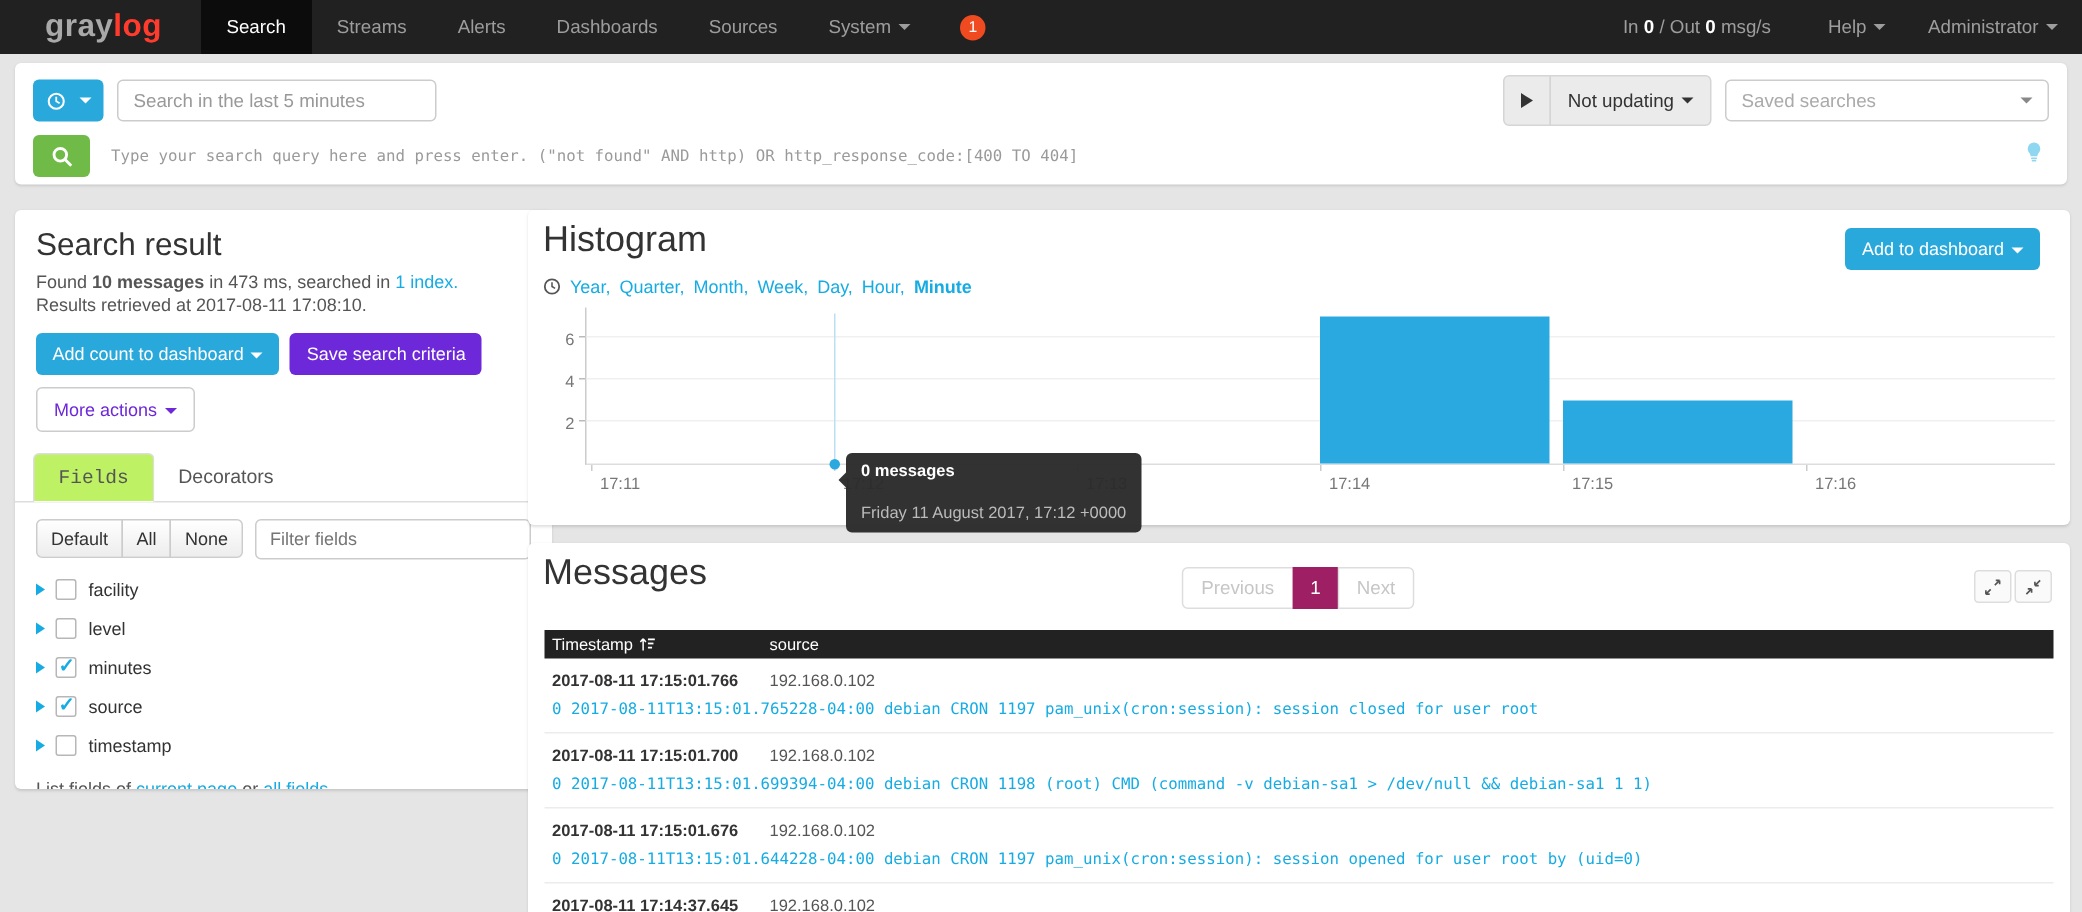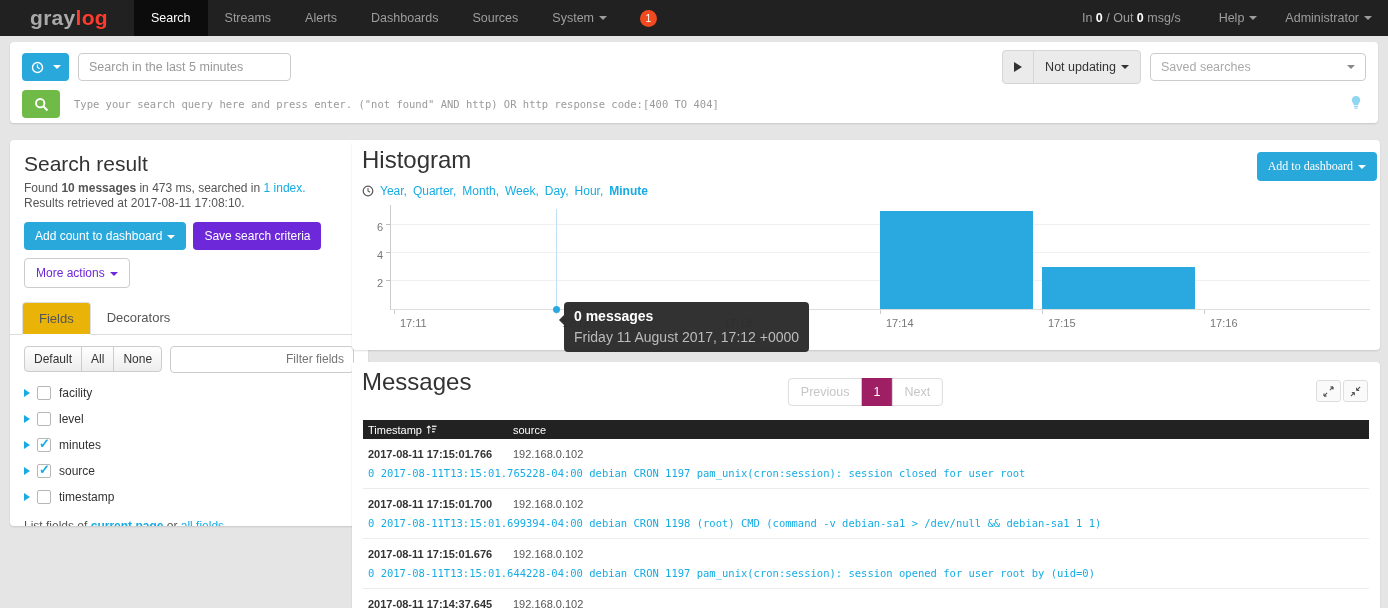--- a/index.html
+++ b/index.html
@@ -40,63 +40,63 @@
   .search-btn { width:38px; height:28px; background:#70ba47; border-radius:4px; display:flex; align-items:center; justify-content:center; cursor:pointer; flex:none; }
   .query-input { flex:1; border:none; outline:none; font-family:"DejaVu Sans Mono",monospace; font-size:10.5px; color:#555; padding:0 14px; height:100%; }
   .query-input::placeholder { color:#9a9a9a; }
   .bulb-wrap { flex:none; margin-right:4px; cursor:pointer; }
 
   
   .sidebar-panel { left:10px; top:140px; width:358px; height:386px; padding:12px 14px; overflow:hidden; }
   .sb-title { font-size:21px; font-weight:normal; color:#333; margin-bottom:5px; }
   .sb-line { font-size:12px; color:#555; line-height:1.28; }
   .link { color:#16ace3; cursor:pointer; }
-  .link.bold { font-weight:bold;text-align:center; }
+  .link.bold { font-weight:normal;text-align:center; }
   .sb-btnrow { margin-top:10px; display:flex; gap:7px; }
   .btn { border:none; border-radius:4px; font-size:12px; font-family:inherit; padding:7px 11px; cursor:pointer; white-space:nowrap; }
   .btn-blue { background:#29a8dc; color:#fff; }
   .btn-green { background:#6d28d9; color:#fff; }
   .btn-outline { background:#fff; border:1px solid #ccc; color:#6d28d9; margin-top:8px; }
   .sb-tabs { margin:13px -14px 0; padding-left:12px; border-bottom:1px solid #ddd; display:flex; }
   .tab { padding:8px 16px; font-size:13px; color:#555; cursor:pointer; position:relative; top:1px; }
-  .tab.active { background:#eab308; border:1px solid #ddd; border-bottom-color:#fff; border-radius:4px 4px 0 0; }
+  .tab.active { background:#bef264; border:1px solid #ddd; border-bottom-color:#fff; border-radius:4px 4px 0 0;font-family:Liberation Mono, monospace; }
   .sb-controls { margin-top:11px; display:flex; align-items:center; }
   .seg-btn { font-size:12px; padding:5px 9px; border:1px solid #ccc; background:linear-gradient(#fff,#ededed); color:#333; cursor:pointer; margin-left:-1px; }
   .seg-btn.first { border-radius:4px 0 0 4px; margin-left:0; }
   .seg-btn.last { border-radius:0 4px 4px 0; }
-  .filter-input { flex:1; margin-left:8px; height:27px; border:1px solid #ccc; border-radius:4px; padding:0 9px; font-size:12px; font-family:inherit; outline:none; min-width:0;text-align:right; }
+  .filter-input { flex:1; margin-left:8px; height:27px; border:1px solid #ccc; border-radius:4px; padding:0 9px; font-size:12px; font-family:inherit; outline:none; min-width:0; }
   .field-list { margin-top:7px; position:relative; }
   .field-row { display:flex; align-items:center; height:26px; font-size:12px; color:#333; }
   .tri-right { width:0; height:0; border-top:4px solid transparent; border-bottom:4px solid transparent; border-left:6px solid #16ace3; margin-right:7px; cursor:pointer; flex:none; }
   .checkbox { width:14px; height:14px; border:1px solid #b7b7b7; border-radius:2px; margin-right:8px; position:relative; background:#fff; cursor:pointer; flex:none; }
   .checkbox[data-checked="true"]::after { content:"✓"; position:absolute; left:1px; top:-3px; color:#16ace3; font-weight:bold; font-size:13px; }
   .scroll-seg { position:absolute; right:-4px; width:5px; height:17px; background:#16ace3; border-radius:2px; cursor:pointer; }
   .sb-footer { margin-top:9px; font-size:12px; color:#555; }
 
   
   .histogram-panel { left:352px; top:140px; width:1028px; height:210px; }
   .panel-title { position:absolute; top:6px; left:10px; font-size:24px; font-weight:normal; color:#333; }
-  .add-dash-btn { position:absolute; top:12px; right:3px;font-family:Liberation Serif, serif; }
+  .add-dash-btn { position:absolute; top:12px; right:20px; }
   .res-row { position:absolute; top:44px; left:10px; font-size:12px; color:#16ace3; display:flex; align-items:center; gap:4px; }
   .res-link { color:#16ace3; cursor:pointer; margin-right:2px; }
   .res-link.selected { font-weight:bold; }
   .chart { position:absolute; left:10px; right:10px; top:65px; height:127px; }
   .plot { position:absolute; left:28px; right:0; top:0; bottom:22px; border-left:1px solid #ccc; border-bottom:1px solid #ddd; }
   .gridline { position:absolute; left:0; right:0; height:1px; background:#f0f0f0; }
   .ytickmark { position:absolute; left:-5px; width:4px; height:1px; background:#bbb; }
   .xtickmark { position:absolute; bottom:-5px; width:1px; height:4px; background:#ccc; }
   .ylabel { position:absolute; left:0; width:21px; text-align:right; font-size:11px; color:#777; }
   .xlabel { position:absolute; font-size:11px; color:#777; top:112px; }
   .bar { position:absolute; bottom:0; background:#2aa9e0; cursor:pointer; }
   .crosshair { position:absolute; width:1px; top:4px; bottom:0; background:#bcdff1; }
   .cross-dot { position:absolute; width:7px; height:7px; border-radius:50%; background:#2aa9e0; bottom:-4px; }
-  .tooltip { position:absolute; left:202px; top:97px; background:rgba(42,42,42,.96); border-radius:4px; color:#fff; padding:6px 10px 7px; font-size:14px; white-space:nowrap; z-index:6; }
+  .tooltip { position:absolute; left:202px; top:97px; background:rgba(42,42,42,.96); border-radius:4px; color:#fff; padding:6px 10px 7px; font-size:11px; white-space:nowrap; z-index:6; }
   .tooltip::before { content:""; position:absolute; left:-5px; top:13px; border-top:5px solid transparent; border-bottom:5px solid transparent; border-right:5px solid rgba(42,42,42,.96); }
   .tt-line1 { font-weight:bold; }
-  .tt-line2 { color:#bbb; margin-top:5px;text-align:center; }
+  .tt-line2 { color:#bbb; margin-top:16px;text-align:center; }
 
   
   .messages-panel { left:352px; top:362px; width:1028px; height:420px; border-radius:4px 4px 0 0; }
   .pagination { position:absolute; top:16px; left:50%; transform:translateX(-50%); display:flex; font-size:12.5px; }
   .page-btn { border:1px solid #ddd; background:#fff; color:#c6c6c6; padding:6px 12px; cursor:pointer; margin-left:-1px; }
   .page-btn.first { border-radius:4px 0 0 4px; }
   .page-btn.last { border-radius:0 4px 4px 0; }
   .page-btn.active { background:#9e1f63; border-color:#9e1f63; color:#fff; padding:6px 11px; }
   .size-btns { position:absolute; top:18px; right:12px; display:flex; gap:2px; }
   .size-btn { width:25px; height:22px; border:1px solid #ddd; border-radius:3px; background:#fafafa; display:flex; align-items:center; justify-content:center; cursor:pointer; }

